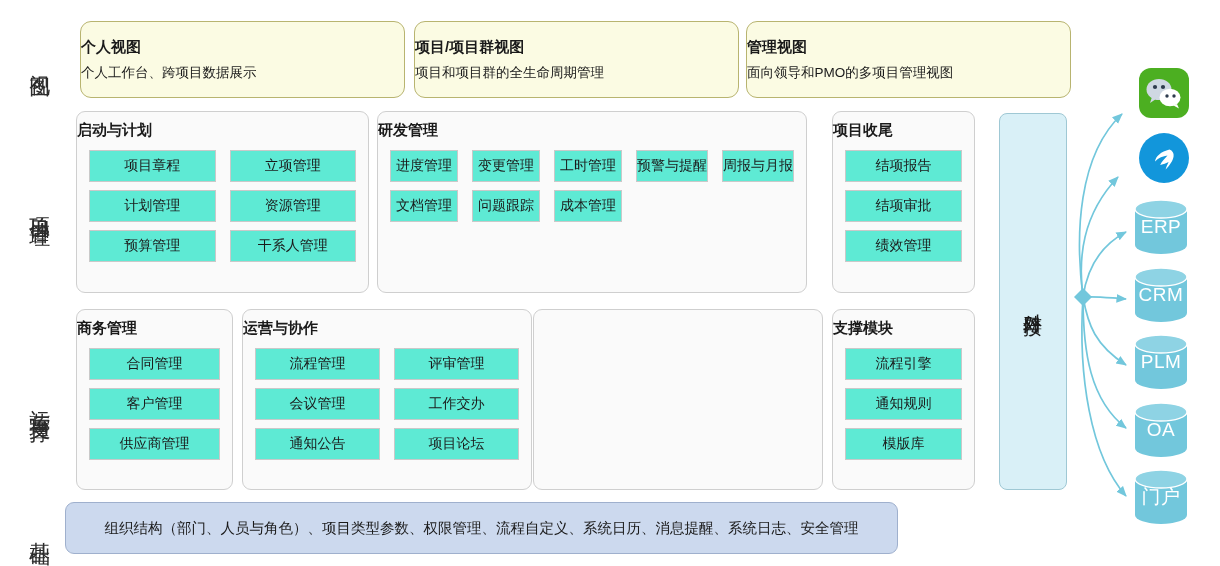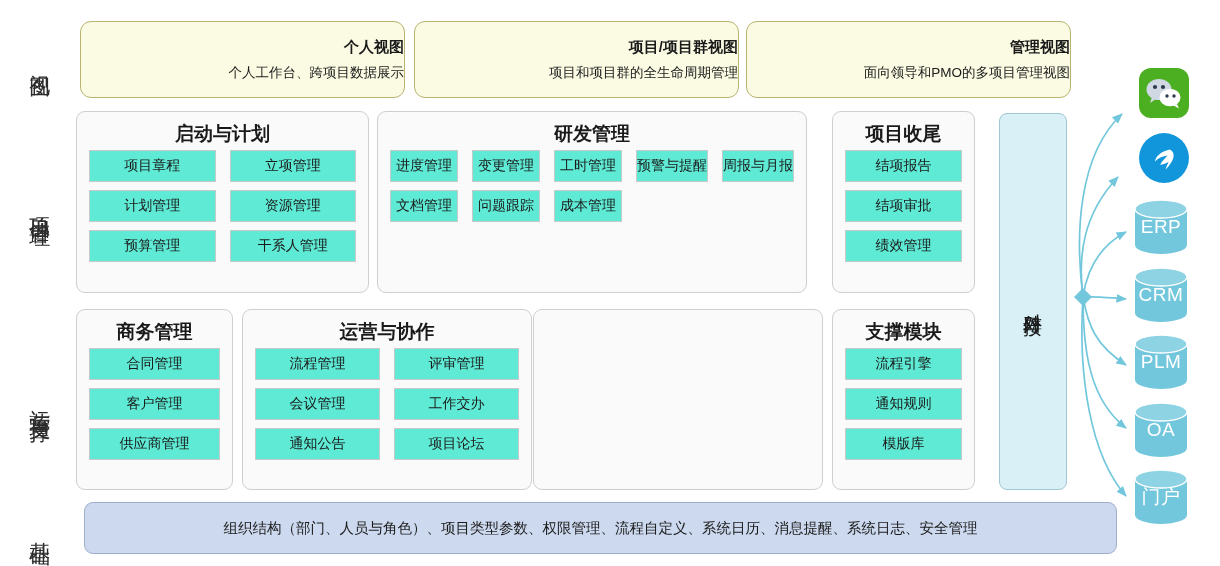--- a/index.html
+++ b/index.html
@@ -37,21 +37,21 @@
 
   
   .view-card {
     position: absolute;
     background: #fbfbe3;
     border: 1px solid #b8b470;
     border-radius: 11px;
     box-sizing: border-box;
     display: flex;
     flex-direction: column;
-    align-items: flex-end;
+    align-items: flex-start;
     justify-content: center;
     gap: 7px;
   }
   .view-card .vc-title {
     font-size: 15px;
     font-weight: bold;
     color: #1a1a1a;
   }
   .view-card .vc-sub {
     font-size: 13.5px;
@@ -64,22 +64,21 @@
     position: absolute;
     background: #fafafa;
     border: 1px solid #cfcfcf;
     border-radius: 9px;
     box-sizing: border-box;
   }
   .group > .g-title {
     position: absolute;
     left: 0; right: 0;
     top: 9px;
-    text-align: center;
-    font-size: 19px;
+    font-size: 15px;
     font-weight: bold;
     color: #1a1a1a;
   }
   .g-grid {
     position: absolute;
     left: 12px; right: 12px;
     top: 38px; bottom: 10px;
     display: grid;
     gap: 8px 14px;
     align-content: start;
@@ -269,21 +268,21 @@
       <div class="mod">流程引擎</div>
       <div class="mod">通知规则</div>
       <div class="mod">模版库</div>
     </div>
   </div>
 
   <div class="iface" style="left:999px; top:113px; width:68px; height:377px;">
     <div class="iface-text">对外接口</div>
   </div>
 
-  <div class="foundation" style="left:84px; top:502px; width:1033px; height:52px;">
+  <div class="foundation" style="left:65px; top:502px; width:833px; height:52px;">
     <span>组织结构（部门、人员与角色）、项目类型参数、权限管理、流程自定义、系统日历、消息提醒、系统日志、安全管理</span>
   </div>
 
   <svg class="connectors" viewBox="0 0 1220 566">
     <defs>
       <marker id="arw" markerWidth="7" markerHeight="7" refX="5.6" refY="3" orient="auto">
         <path d="M0,0.4 L6.2,3 L0,5.6 z" fill="#72C7DC"></path>
       </marker>
     </defs>
     <g fill="none" stroke="#72C7DC" stroke-width="1.7" marker-end="url(#arw)">

